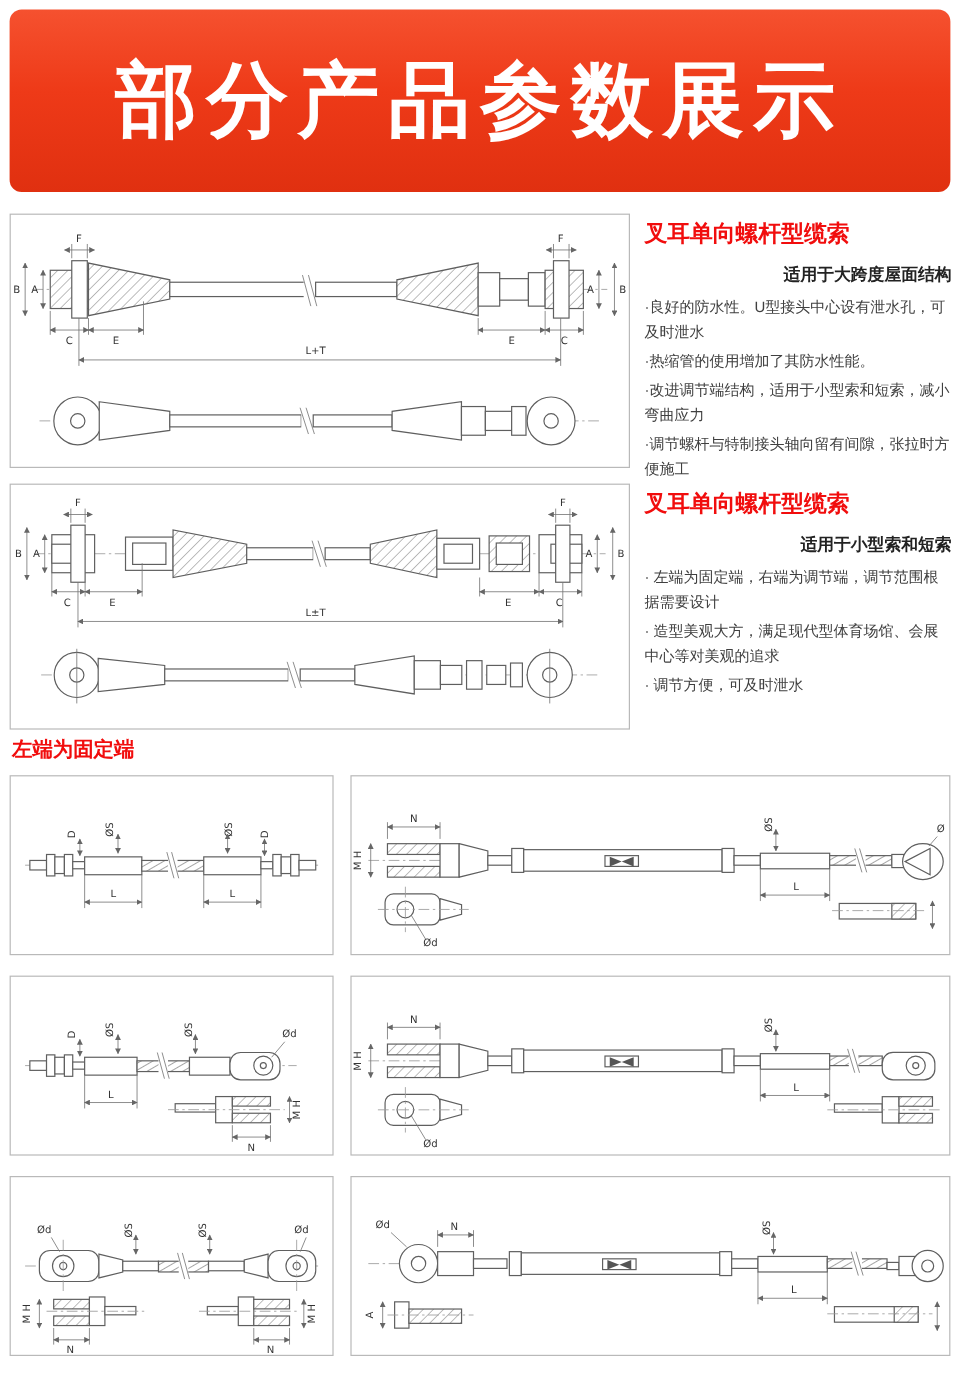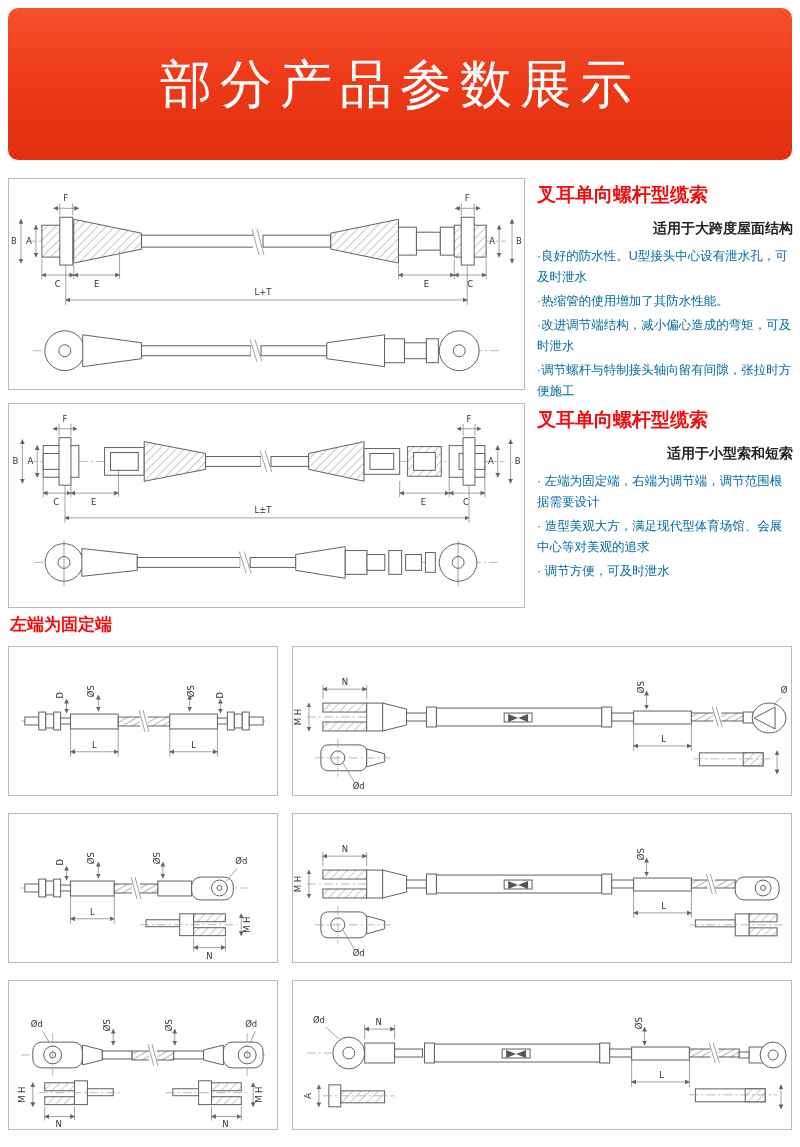--- a/index.html
+++ b/index.html
@@ -1,36 +1,36 @@
 <!DOCTYPE html>
 <html><head>
 <meta charset="utf-8">
 <style>
   html,body{margin:0;padding:0;}
   body{width:800px;height:1147px;position:relative;background:#fff;
        font-family:"Liberation Sans","DejaVu Sans",sans-serif;}
   .banner{position:absolute;left:8px;top:8px;width:784px;height:152px;border-radius:10px;
           background:linear-gradient(180deg,#f5512f 0%,#ee3a18 45%,#e03010 100%);
           display:flex;align-items:center;justify-content:center;overflow:hidden;}
-  .banner .ttl{color:#fff;font-size:52px;font-weight:400;letter-spacing:8px;line-height:1;white-space:nowrap;}
+  .banner .ttl{color:#fff;font-size:68px;font-weight:700;letter-spacing:8px;line-height:1;white-space:nowrap;}
   .frame{position:absolute;background:#fff;border:1px solid #b9b9b9;box-sizing:border-box;}
   .frame svg{display:block;width:100%;height:100%;}
   #box1{left:8px;top:178px;width:517px;height:212px;}
   #box2{left:8px;top:403px;width:517px;height:205px;}
   #g1{left:8px;top:646px;width:270px;height:150px;}
   #g2{left:292px;top:646px;width:500px;height:150px;}
   #g3{left:8px;top:813px;width:270px;height:150px;}
   #g4{left:292px;top:813px;width:500px;height:150px;}
   #g5{left:8px;top:980px;width:270px;height:150px;}
   #g6{left:292px;top:980px;width:500px;height:150px;}
   .info{position:absolute;left:537px;width:256px;}
   #info1{top:182px;} #info2{top:407px;}
   .info h2{color:#f10d0d;font-size:19px;font-weight:bold;margin:0 0 12px;}
   .info h3{color:#222;font-size:14px;font-weight:bold;margin:0 0 8px;text-align:right;}
-  .info p{font-size:12.5px;color:#0369a1;line-height:21px;margin:0 0 3px;}
+  .info p{font-size:12.5px;color:#404040;line-height:21px;margin:0 0 3px;}
   .wire-label{position:absolute;left:10px;top:613px;color:#f10d0d;font-size:17px;font-weight:bold;}
   
   .o{fill:#fff;stroke:#5f5f5f;stroke-width:1;}
   .h{fill:url(#hat);stroke:#5f5f5f;stroke-width:1;}
   .r{fill:url(#rope);stroke:#5f5f5f;stroke-width:1;}
   .cl{stroke:#999;stroke-width:.7;stroke-dasharray:9 3 2 3;fill:none;}
   .dl{stroke:#777;stroke-width:.7;fill:none;}
   .dd{stroke:#777;stroke-width:.7;fill:none;marker-start:url(#arr);marker-end:url(#arr);}
   .w{fill:#fff;stroke:none;}
   .bt{fill:#555;stroke:none;}
@@ -126,21 +126,21 @@
   <circle class="o" cx="452" cy="172" r="20"></circle>
       <circle class="o" cx="452" cy="172" r="6"></circle>
 </svg>
 </div>
 
 <div id="info1" class="info">
   <h2>叉耳单向螺杆型缆索</h2>
   <h3>适用于大跨度屋面结构</h3>
   <p>·良好的防水性。U型接头中心设有泄水孔，可及时泄水</p>
   <p>·热缩管的使用增加了其防水性能。</p>
-  <p>·改进调节端结构，减小偏心造成的弯矩，可及时泄水</p>
+  <p>·改进调节端结构，适用于小型索和短索，减小弯曲应力</p>
   <p>·调节螺杆与特制接头轴向留有间隙，张拉时方便施工</p>
 </div>
 
 <div id="box2" class="frame">
 <svg viewBox="0 0 517 205">
   <line class="cl" x1="18" y1="58" x2="499" y2="58"></line>
   <text class="t" x="5" y="61">B</text>
   <line class="dd" x1="12" y1="36" x2="12" y2="80"></line>
   <text class="t" x="20" y="61">A</text>
   <line class="dd" x1="27" y1="42" x2="27" y2="74"></line>

